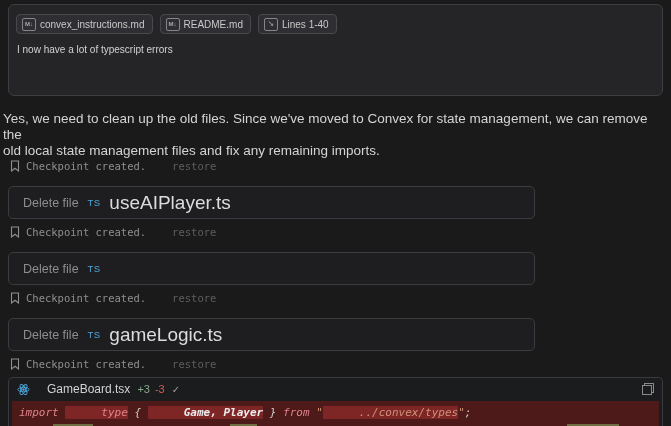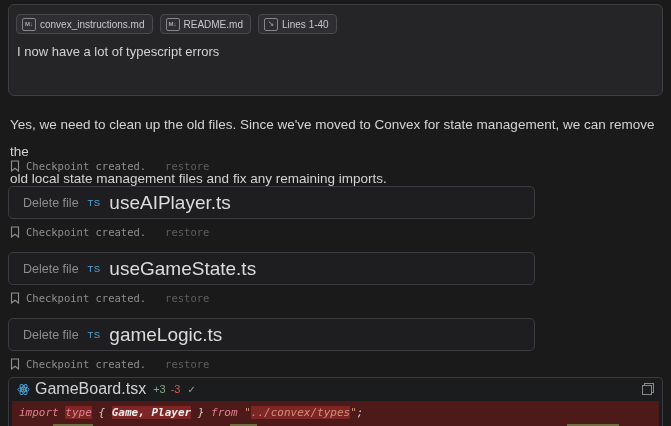--- a/index.html
+++ b/index.html
@@ -23,73 +23,73 @@
   .file-icon {
     display:inline-flex; align-items:center; justify-content:center;
     width:12px; height:11px; border:1px solid #85858a; border-radius:2px;
     font-size:6px; color:#a8a8a8; line-height:1; font-weight:700;
   }
   .sel-icon {
     display:inline-flex; align-items:center; justify-content:center;
     width:12px; height:11px; border:1px solid #85858a; border-radius:2px;
     font-size:8px; color:#a8a8a8; line-height:1;
   }
-  .composer-text { padding:10px 8px 0 8px; font-size:13px; color:#d2d2d2; }
+  .composer-text { padding:10px 8px 0 8px; font-size:10px; color:#d2d2d2; }
 
   
   .assistant {
-    position:absolute; left:10px; top:111px; width:652px;
-    font-size:13.5px; line-height:27px; color:#d4d4d4;
+    position:absolute; left:3px; top:111px; width:652px;
+    font-size:13.5px; line-height:16px; color:#d4d4d4;
   }
 
   
   .checkpoint {
     position:absolute; left:10px; display:flex; align-items:center; gap:6px;
     font-family:"DejaVu Sans Mono", monospace; font-size:10.5px; color:#8f8f8f;
   }
   .cp1{top:160px}.cp2{top:226px}.cp3{top:292px}.cp4{top:358px}
   .cp-label { font-weight:400; }
-  .restore { color:#5e5e5e; margin-left:13px; cursor:pointer; }
+  .restore { color:#5e5e5e; margin-left:20px; cursor:pointer; }
 
   
   .action-box {
     position:absolute; left:8px; width:527px; height:33px; box-sizing:border-box;
     background:#1e1e20; border:1px solid #3c3c40; border-radius:5px;
     display:flex; align-items:center; padding:0 14px; gap:9px; cursor:pointer;
   }
   .ab1{top:186px}.ab2{top:252px}.ab3{top:318px}
   .action-label { font-size:12.5px; color:#8d8d8d; }
   .ts-badge { font-size:9.5px; font-weight:400; color:#4fa8dd; letter-spacing:.3px; }
   .file-name { font-size:19px; font-weight:500; color:#dcdcdc; }
 
   
   .diff-card {
     position:absolute; left:8px; top:377px; width:655px; height:49px;
     box-sizing:border-box; background:#1b1c1e; border:1px solid #3a3a3e;
     border-bottom:none; border-radius:5px 5px 0 0; overflow:hidden;
   }
   .diff-header { height:22px; display:flex; align-items:center; gap:5px; padding:0 8px; cursor:pointer; }
-  .diff-filename { font-size:16px; color:#d2d2d2; margin-right:2px; }
+  .diff-filename { font-size:12px; color:#d2d2d2; margin-right:2px;margin-left:12px; }
   .additions { font-size:11px; color:#85a985; }
   .deletions { font-size:11px; color:#cf5b56; }
   .check-icon { font-size:10px; color:#9f9f9f; margin-left:2px; }
   .spacer { flex:1; }
   .open-file-btn { display:flex; align-items:center; cursor:pointer; }
 
   .code-area { position:relative; height:27px; }
   .code-line {
     position:absolute; left:3px; right:3px; top:1px; height:23px;
     background:#4d1919; display:flex; align-items:center; padding-left:7px;
     font-family:"DejaVu Sans Mono", monospace; font-size:11px; white-space:pre;font-style:italic;
   }
   .tok-keyword{color:#e0828c}
   .tok-punct{color:#d0d0d0}
   .tok-ident{color:#ececec; font-weight:700}
   .tok-string{color:#ce9178}
-  .hl{ background:#7e2626; border-radius:1px; }
+  .hl{ background:#7e2626; border-radius:1px;padding-left:36px; }
   .sliver { position:absolute; left:3px; right:3px; top:24px; height:3px; background:#4d1919; }
   .sliver-seg { position:absolute; top:0; height:3px; display:block; }
 
   svg { display:block; }
 </style>
 </head>
 <body>
 
 <div class="app">
 
@@ -146,21 +146,20 @@
   </div>
 
   <div class="action-box ab1">
     <span class="action-label">Delete file</span>
     <span class="ts-badge">TS</span>
     <span class="file-name">useAIPlayer.ts</span>
   </div>
   <div class="action-box ab2">
     <span class="action-label">Delete file</span>
     <span class="ts-badge">TS</span>
-    <span class="file-name">useGameState.ts</span>
   </div>
   <div class="action-box ab3">
     <span class="action-label">Delete file</span>
     <span class="ts-badge">TS</span>
     <span class="file-name">gameLogic.ts</span>
   </div>
 
   <div class="diff-card">
     <div class="diff-header">
       <svg width="13" height="13" viewBox="0 0 13 13">

